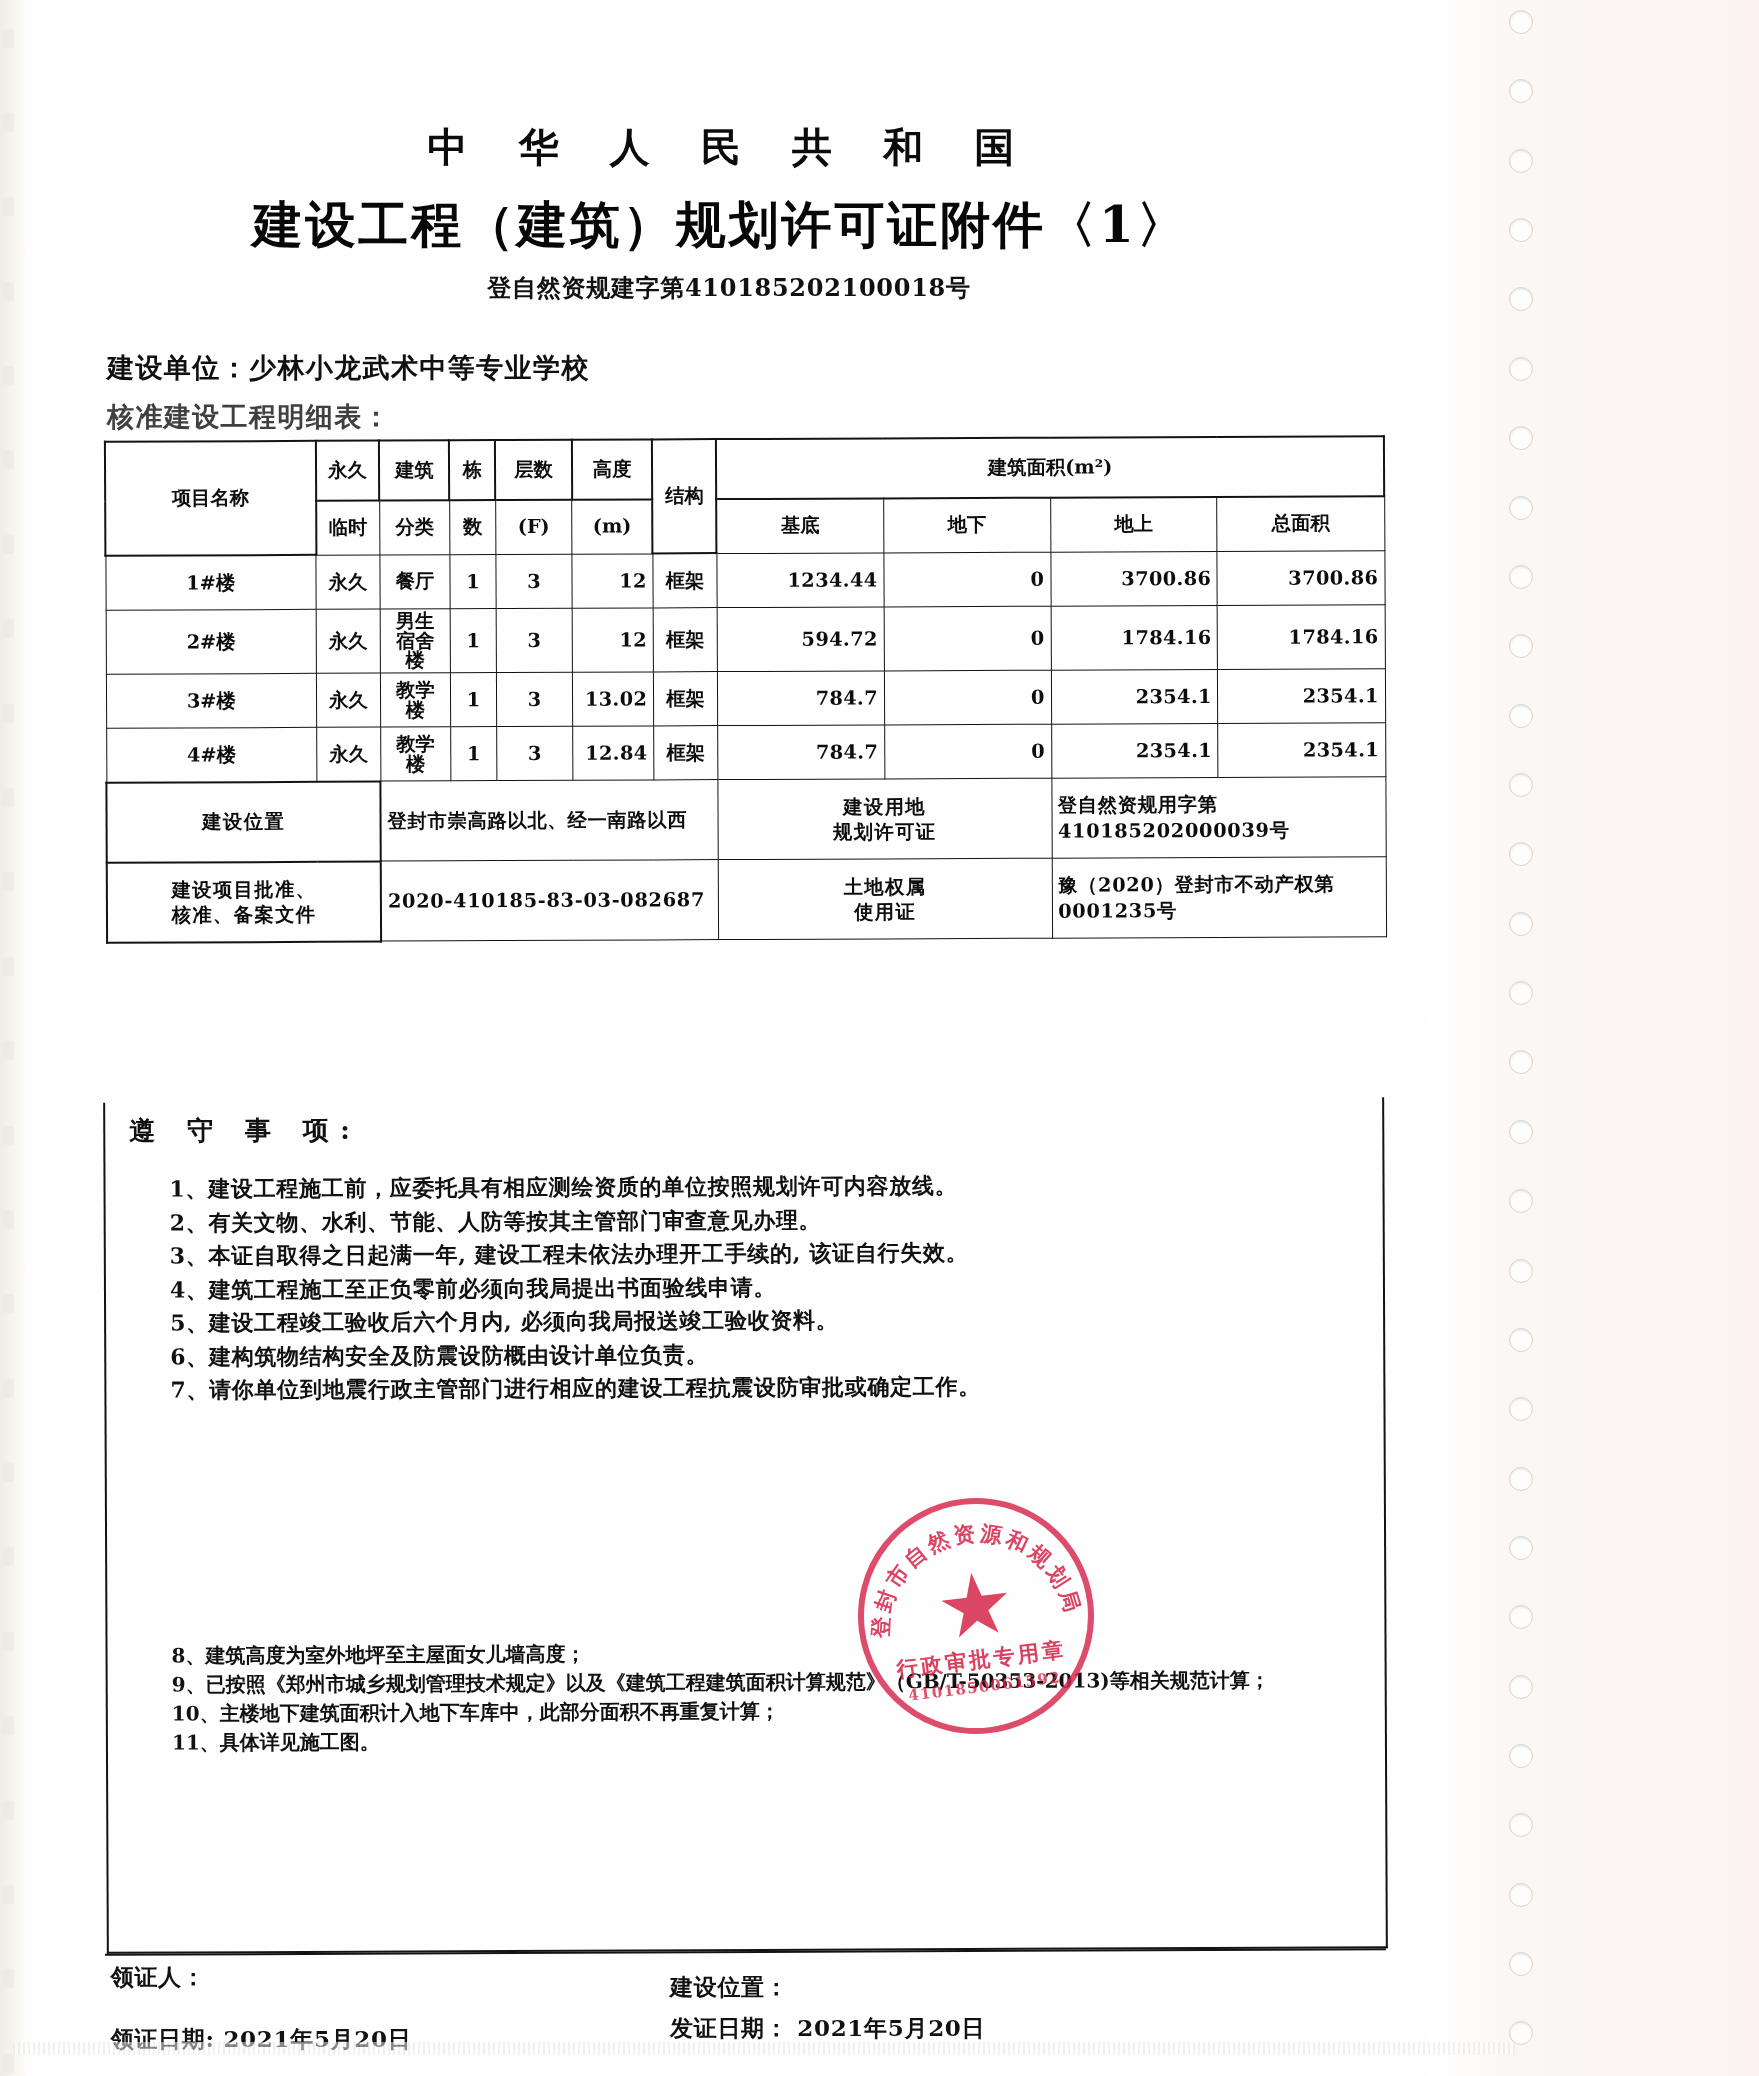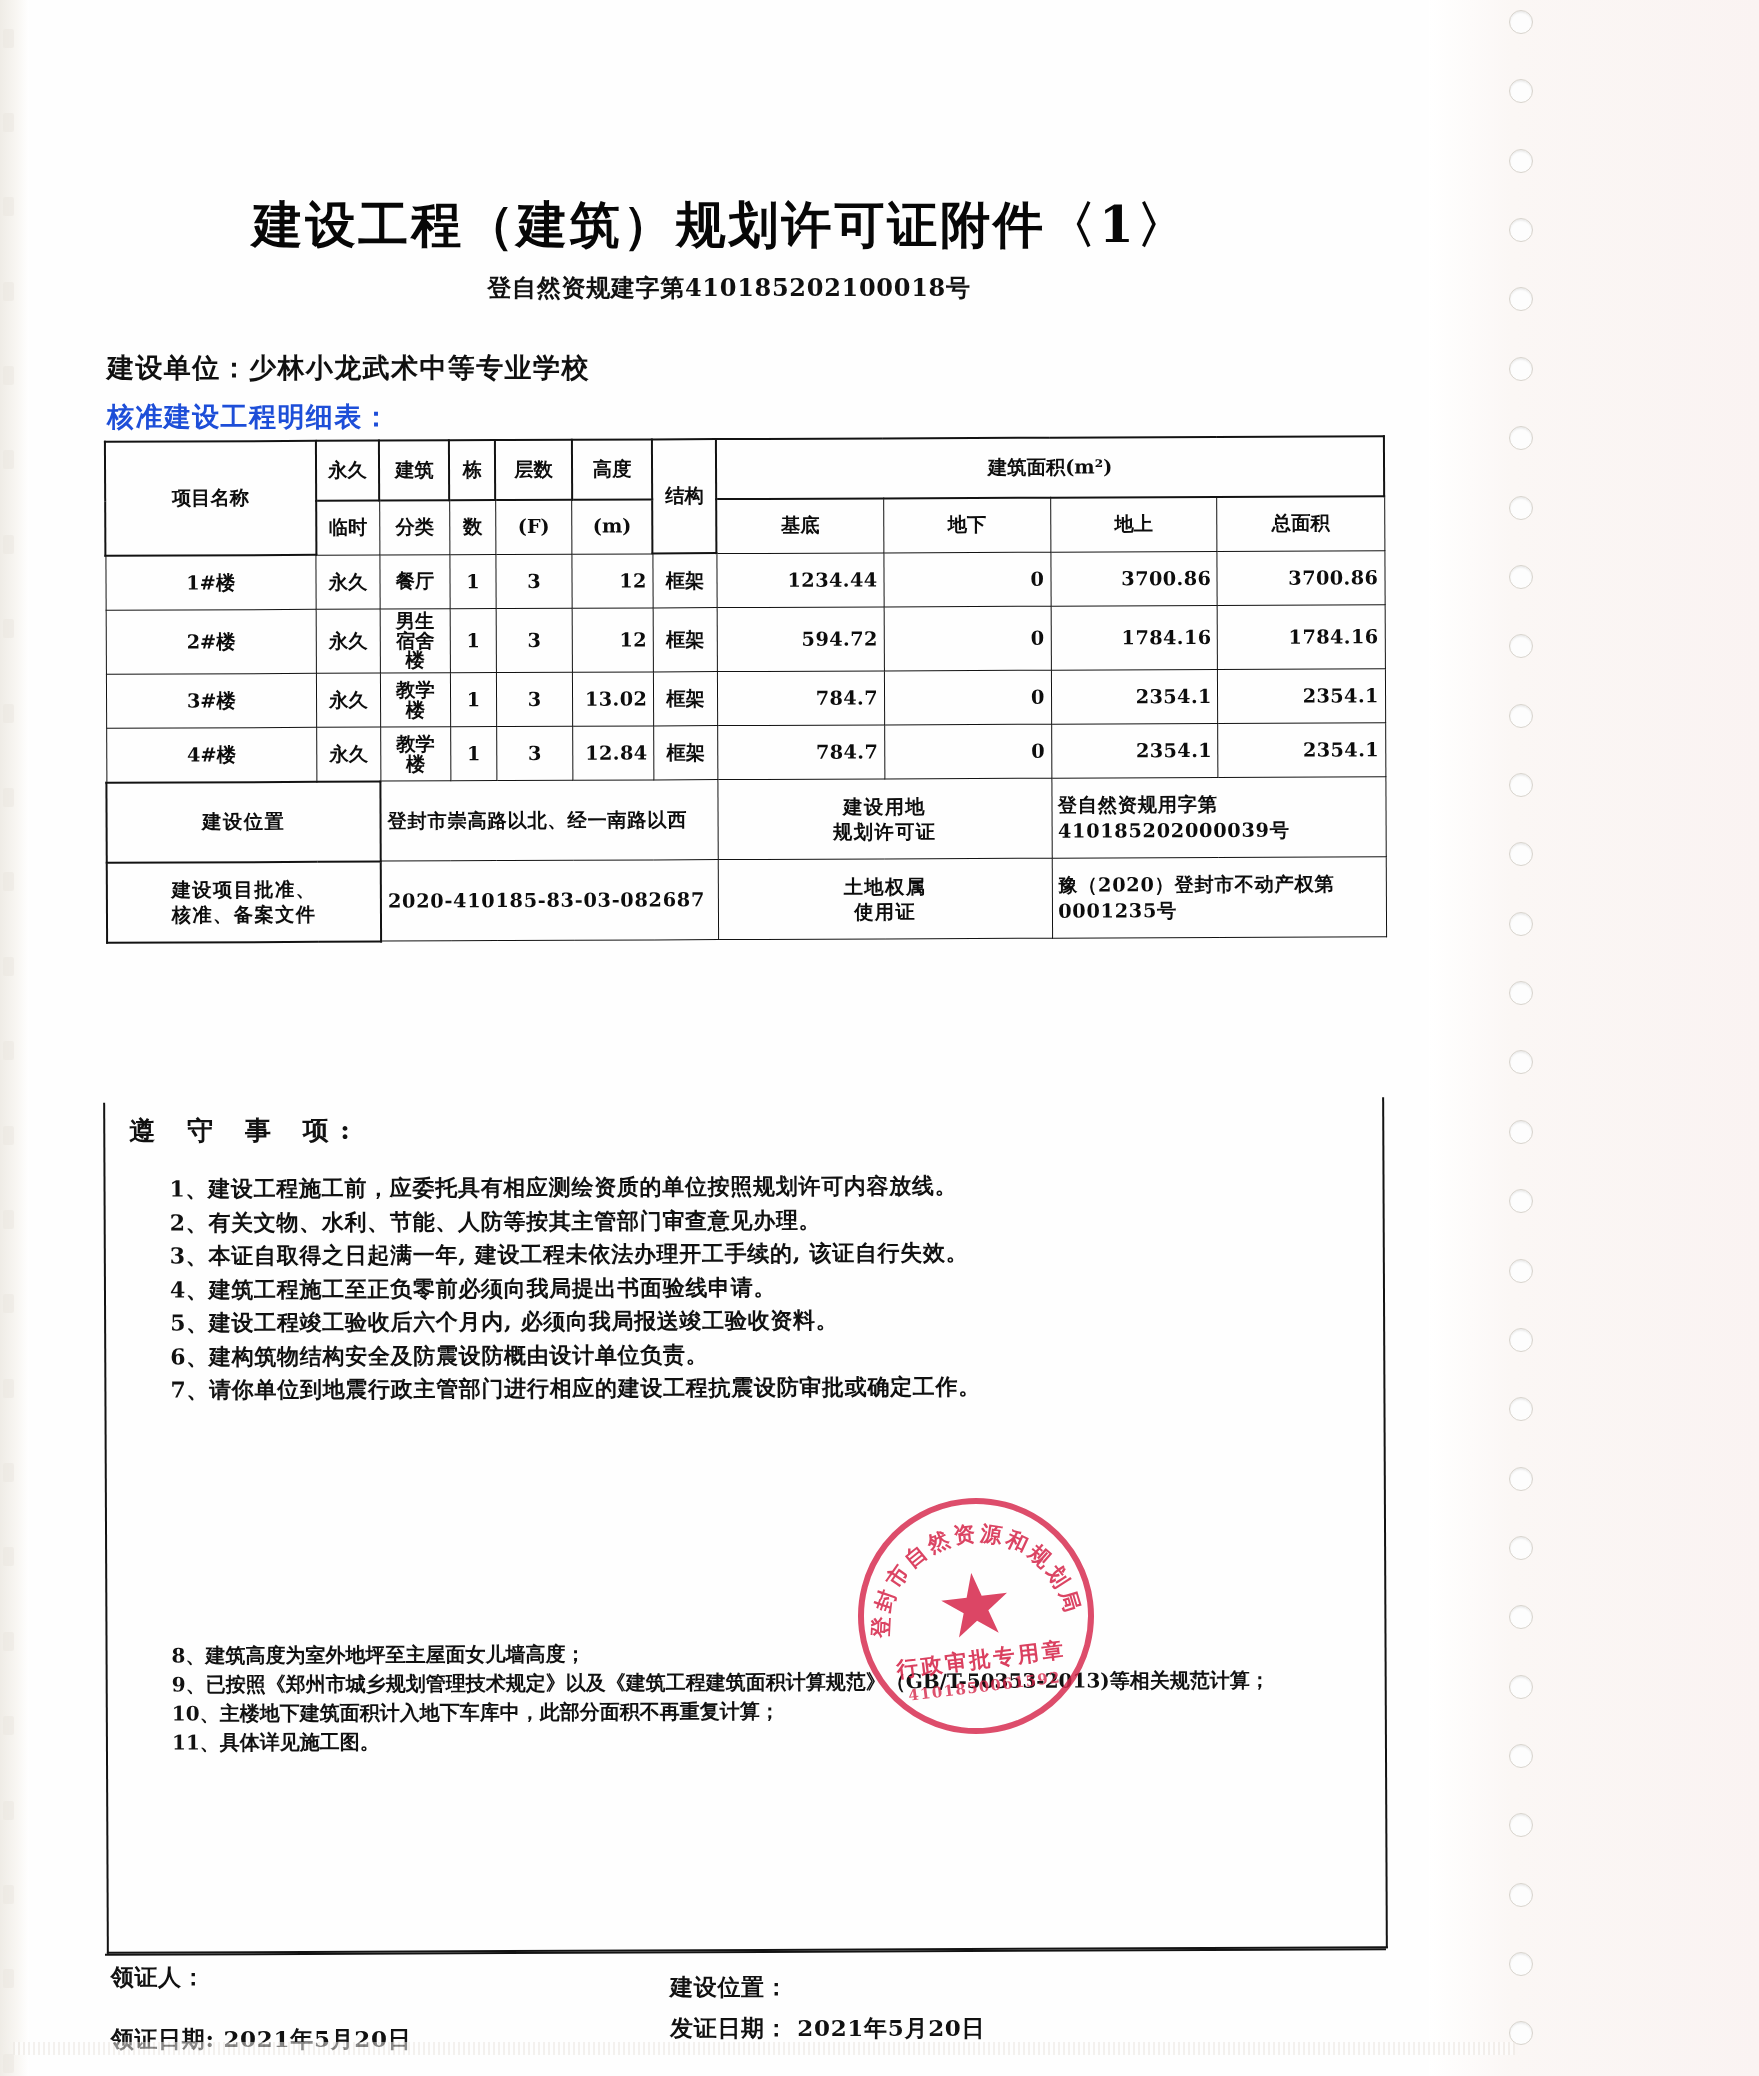--- a/index.html
+++ b/index.html
@@ -76,21 +76,21 @@
   }
 
   .f-unit {
     position:absolute; top:350px; left:94px;
     font-family:"DejaVu Serif","Liberation Serif", serif;
     font-weight:700; font-size:27px; letter-spacing:1.4px; color:#101010;
   }
   .f-detail {
     position:absolute; top:399px; left:94px;
     font-family:"DejaVu Serif","Liberation Serif", serif;
-    font-weight:700; font-size:27px; letter-spacing:1.4px; color:#1d4ed8;
+    font-weight:700; font-size:27px; letter-spacing:1.4px; color:#404040;
   }
 
   
   .tablewrap {
     position:absolute; left:92px; top:438px; width:1281px;
     transform: rotate(-0.25deg);
   }
   table.main {
     width:1281px;
     border-collapse:collapse;
@@ -265,20 +265,21 @@
     <div class="sprocket" style="top: 1675px;"></div>
     <div class="sprocket" style="top: 1744px;"></div>
     <div class="sprocket" style="top: 1813px;"></div>
     <div class="sprocket" style="top: 1883px;"></div>
     <div class="sprocket" style="top: 1952px;"></div>
     <div class="sprocket" style="top: 2021px;"></div>
   </div>
 
 <div class="content">
 
+  <div class="t-nation">中 华 人 民 共 和 国</div>
   <div class="t-main">建设工程（建筑）规划许可证附件〈1〉</div>
   <div class="t-serial">登自然资规建字第410185202100018号</div>
 
   <div class="f-unit">建设单位：少林小龙武术中等专业学校</div>
   <div class="f-detail">核准建设工程明细表：</div>
 
   <div class="tablewrap">
   <table class="main">
     <colgroup>
       <col style="width:198px">

